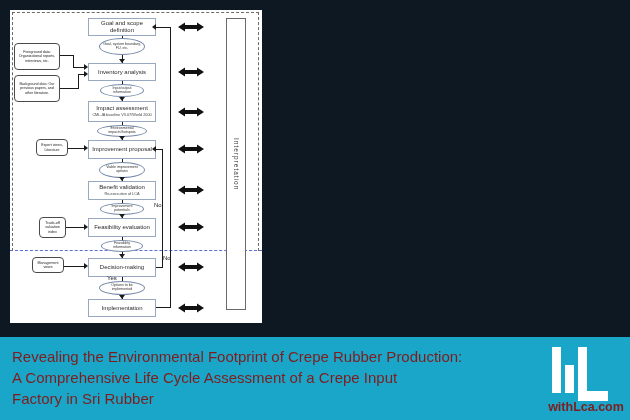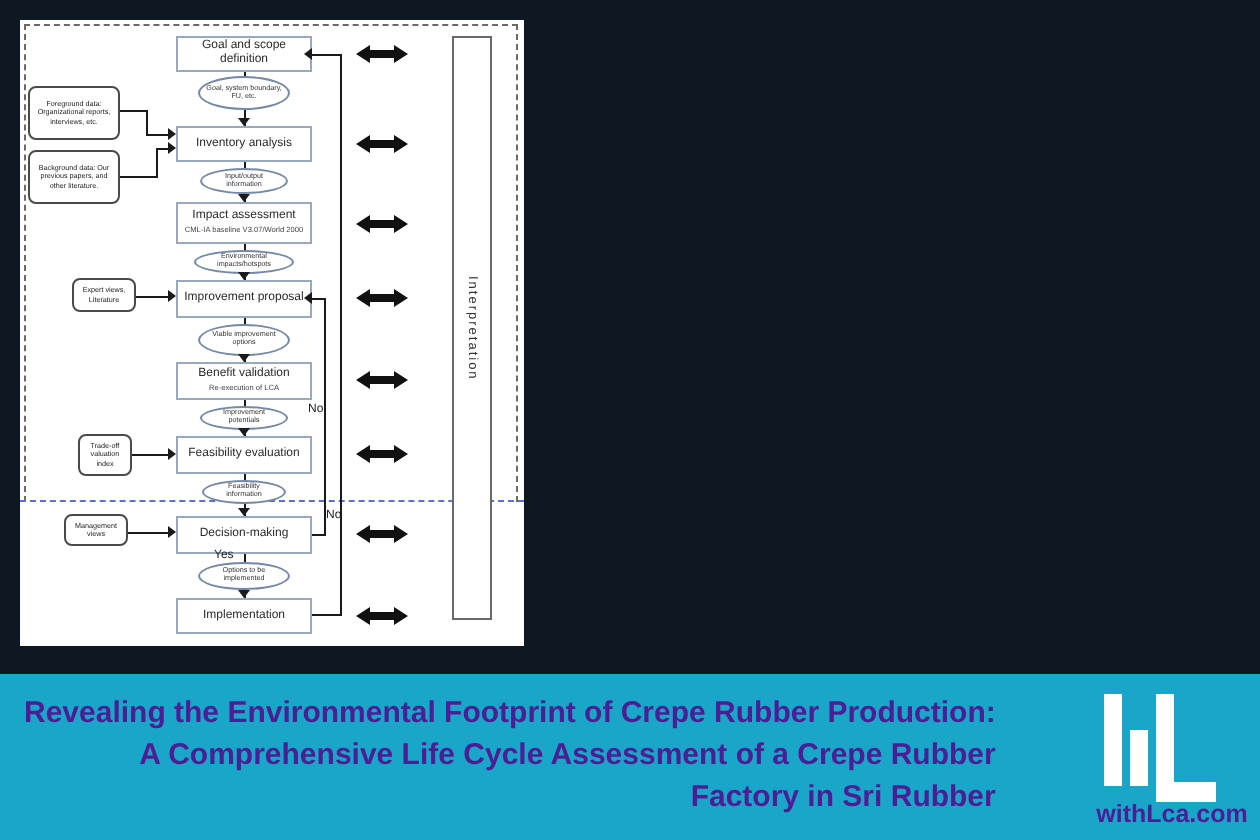--- a/index.html
+++ b/index.html
@@ -29,26 +29,26 @@
   .inputbox{position:absolute;background:#fff;border:1px solid #4a4a4a;border-radius:4px;
     display:flex;align-items:center;justify-content:center;text-align:center;
     font-size:3.6px;line-height:1.12;color:#222;z-index:2;box-sizing:border-box;padding:1px 2px;}
   .interp{position:absolute;left:216px;top:8px;width:20px;height:292px;background:#fff;border:1px solid #6a6a6a;
     display:flex;align-items:center;justify-content:center;z-index:2;box-sizing:border-box;}
   .interp span{writing-mode:vertical-rl;font-size:6.5px;letter-spacing:1px;color:#333;}
   .flowlabel{position:absolute;font-size:6px;color:#222;z-index:4;background:transparent;}
   .darrow{position:absolute;left:168px;width:26px;height:10px;z-index:2;}
   
   .banner{position:absolute;left:0;top:337px;width:630px;height:83px;}
-  .banner-title{position:absolute;left:12px;top:9px;font-size:15px;font-weight:bold;color:#4c1d95;line-height:21px;text-align:right;}
+  .banner-title{position:absolute;left:12px;top:9px;font-size:15px;font-weight:normal;color:#7f1d1d;line-height:21px;}
   .banner-title span{display:block;}
   .logo{position:absolute;left:544px;top:6px;width:84px;height:74px;}
   .logo .bar{position:absolute;background:#ffffff;}
   .logo-text{position:absolute;left:0;top:57px;width:84px;text-align:center;
-    font-size:12.5px;font-weight:bold;color:#4c1d95;}
+    font-size:12.5px;font-weight:bold;color:#7f1d1d;}
 </style>
 </head>
 <body style="background: rgb(14, 24, 34);">
 
 <div class="panel">
 
   <div class="dashed-frame"></div>
   <div class="blue-dash"></div>
 
   <div class="line vline" style="left:112px;top:26px;height:263px;"></div>
@@ -184,21 +184,21 @@
     </svg>
 
   <div class="interp">
     <span>Interpretation</span>
   </div>
 </div>
 
 <div class="banner" style="background: rgb(26, 166, 201);">
   <div class="banner-title">
     <span>Revealing the Environmental Footprint of Crepe Rubber Production:</span>
-    <span>A Comprehensive Life Cycle Assessment of a Crepe Rubber</span>
+    <span>A Comprehensive Life Cycle Assessment of a Crepe Input</span>
     <span>Factory in Sri Rubber</span>
   </div>
   <div class="logo">
     <div class="bar" style="left:8px;top:4px;width:9px;height:46px;"></div>
     <div class="bar" style="left:21px;top:22px;width:9px;height:28px;"></div>
     <div class="bar" style="left:34px;top:4px;width:9px;height:54px;"></div>
     <div class="bar" style="left:34px;top:48px;width:30px;height:10px;"></div>
     <div class="logo-text">withLca.com</div>
   </div>
 </div>

